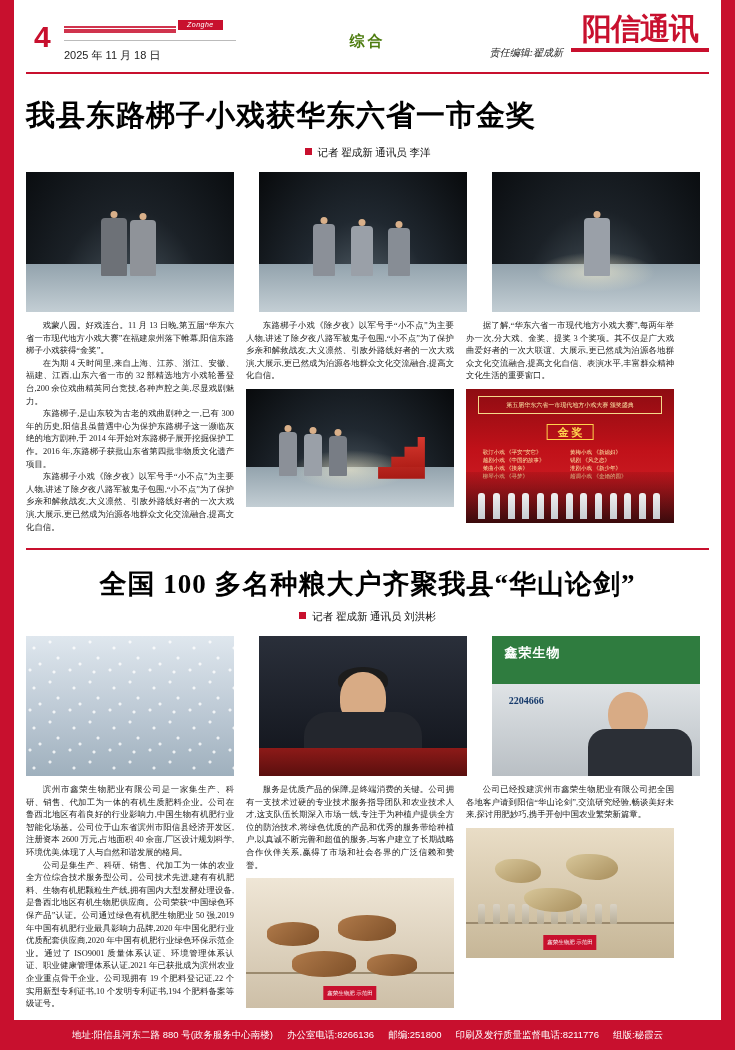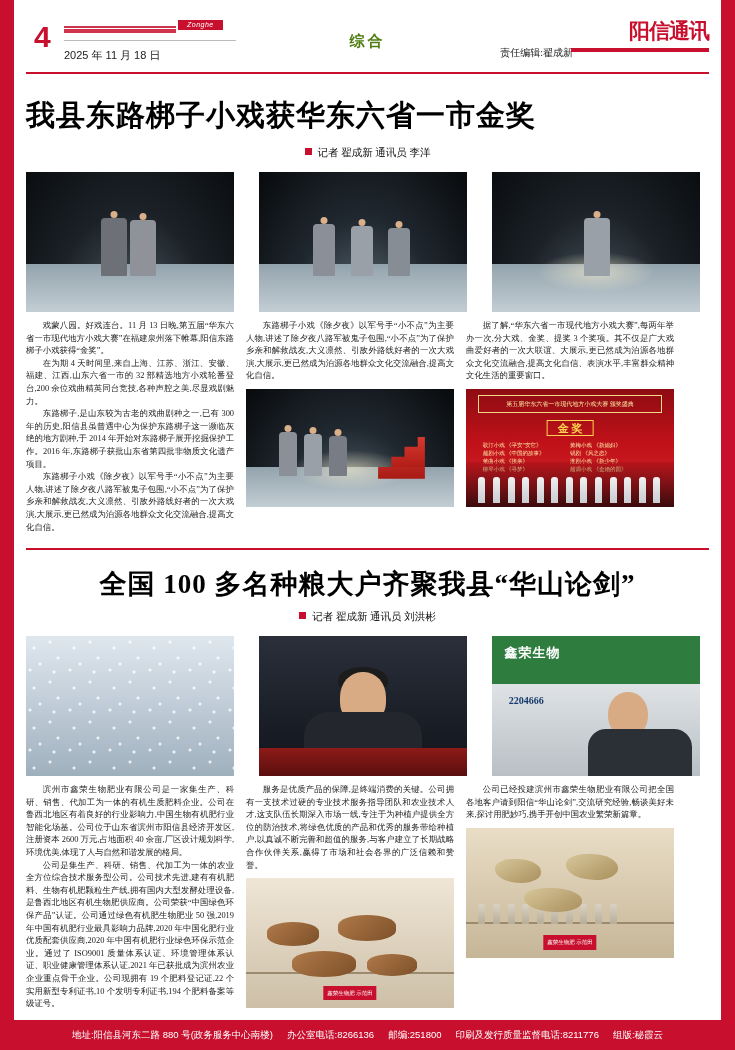--- a/index.html
+++ b/index.html
@@ -63,36 +63,37 @@
     position: absolute;
     left: 0; right: 0; top: 32px;
     text-align: center;
     font-size: 15px;
     font-weight: bold;
     letter-spacing: 3px;
     color: #4d7c0f;
   }
   .editor {
     position: absolute;
-    right: 136px; top: 46px;
+    right: 146px; top: 46px;
     font-size: 10px;
     color: #222;
+    font-style: italic;
   }
   .brand {
     position: absolute;
     right: 0px; top: 16px;
     width: 138px; height: 44px;
   }
   .brand-text {
-    font-size: 21px;
+    font-size: 30px;
     font-weight: bold;
     color: #c8102e;
-    font-family: Liberation Sans, sans-serif;
+    font-family: Liberation Mono, monospace;
     letter-spacing: -1px;
-    text-align: right;
+    text-align: center;
     line-height: 30px;
   }
   .brand-underline {
     height: 4px;
     margin-top: 2px;
     background: #c8102e;
   }
   
   .wrap { padding: 0 26px; }
   .headline {
@@ -361,21 +362,21 @@
         <div class="floor"></div>
         <div class="spot"></div>
         <div class="redstep"></div>
         <div class="fig" style="left:16%;width:18px;height:44px;background:#8b9098;"></div>
         <div class="fig" style="left:28%;width:18px;height:42px;background:#9aa0a8;"></div>
         <div class="fig" style="left:40%;width:18px;height:40px;background:#787d85;"></div>
       </div>
     </div>
     <div class="col" style="width:208px;">
       <p>据了解,“华东六省一市现代地方小戏大赛”,每两年举办一次,分大戏、金奖、提奖 3 个奖项。其不仅是广大戏曲爱好者的一次大联谊、大展示,更已然成为泊源各地群众文化交流融合,提高文化自信、表演水平,丰富群众精神文化生活的重要窗口。</p>
-      <div class="photo award-bg" style="width:208px;height:118px;margin-top:6px;">
+      <div class="photo award-bg" style="width:208px;height:134px;margin-top:6px;">
         <div class="award-banner">第五届华东六省一市现代地方小戏大赛  颁奖盛典</div>
         <div class="award-gold">金  奖</div>
         <div class="award-list">
           <span>歌汀小戏   《平安”安它》</span>
           <span>黄梅小戏   《新媳妇》</span>
           <span>越剧小戏   《中国的故事》</span>
           <span>锡剧     《风之恋》</span>
           <span>菜曲小戏   《接亲》</span>
           <span>淮剧小戏   《新少年》</span>
           <span>柳琴小戏   《寻梦》</span>

